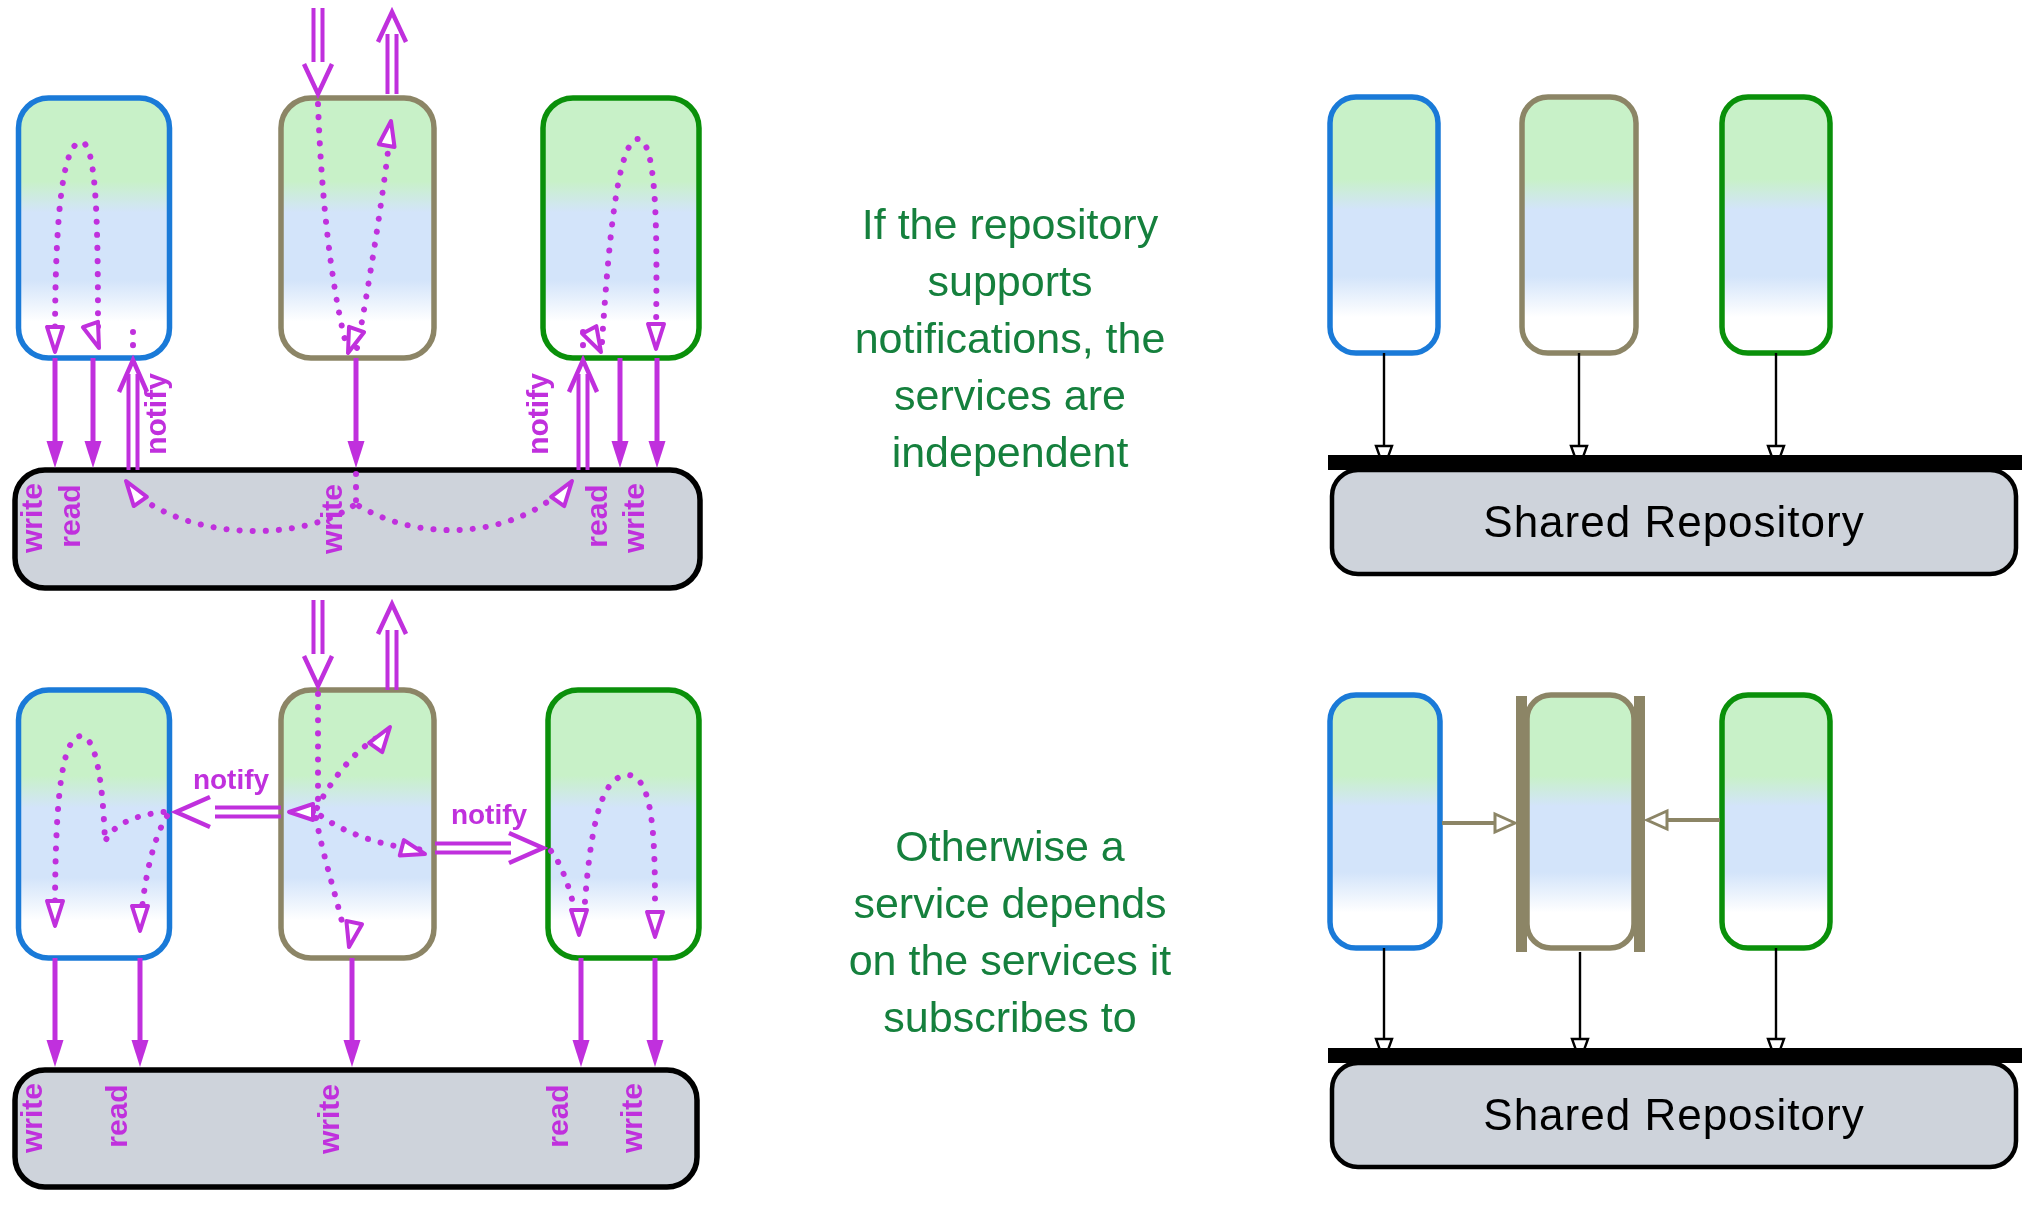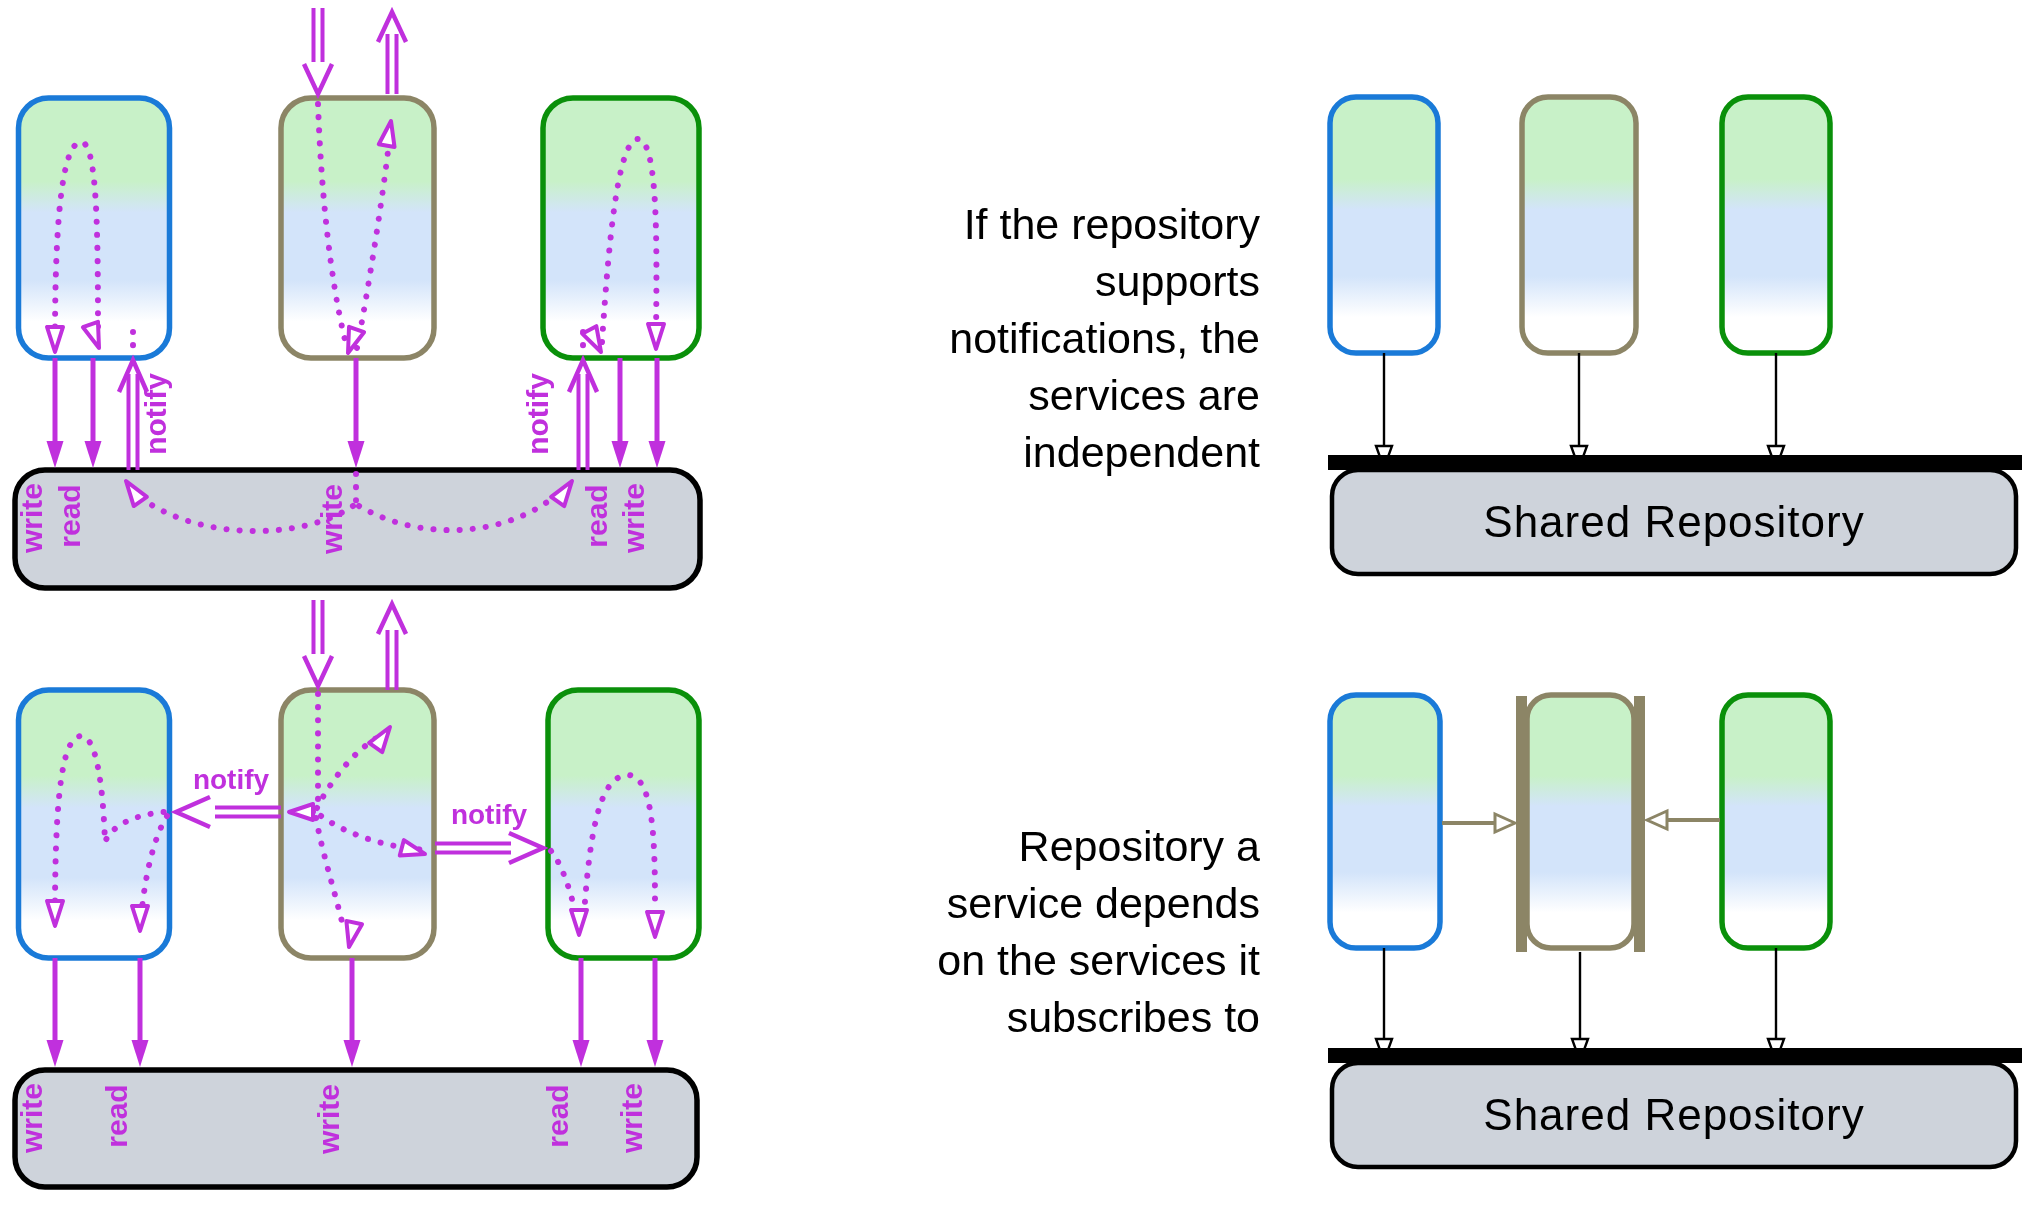--- a/index.html
+++ b/index.html
@@ -24,21 +24,21 @@
   .bl{stroke:#000;stroke-width:2.4;fill:none}
   .bh{fill:#fff;stroke:#000;stroke-width:2.4}
   .tnl{stroke:var(--service-tan);stroke-width:4;fill:none}
   .tnh{fill:#fff;stroke:var(--service-tan);stroke-width:3}
   .tbar{fill:var(--service-tan)}
   .blackbar{fill:#000}
   text{text-anchor:middle}
   .lbl{fill:var(--magenta);font:bold 30px "Liberation Sans",sans-serif}
   .nlbl{fill:var(--magenta);font:bold 28px "Liberation Sans",sans-serif}
   .rlbl{fill:#000;font:44px "Liberation Sans",sans-serif;letter-spacing:1px}
-  .caption{position:absolute;width:500px;text-align:right;color:#000000;
+  .caption{position:absolute;width:500px;text-align:center;color:#15803d;
            font:43px/57px "Liberation Sans",sans-serif;white-space:pre-line}
   #cap-top{left:760px;top:196px}
   #cap-bottom{left:760px;top:818px}
 </style>
 </head>
 <body>
 
 <div id="stage">
 
 <svg width="2025" height="1209" viewBox="0 0 2025 1209">
@@ -275,18 +275,18 @@
     <rect class="repo2" x="1332" y="1063" width="684" height="104" rx="26"></rect>
     <text class="rlbl" x="1674" y="1130">Shared Repository</text>
   </g>
 </svg>
 
 <div id="cap-top" class="caption">If the repository
 supports
 notifications, the
 services are
 independent</div>
-<div id="cap-bottom" class="caption">Repository a
+<div id="cap-bottom" class="caption">Otherwise a
 service depends
 on the services it
 subscribes to</div>
 
 </div>
 
 </body></html>

